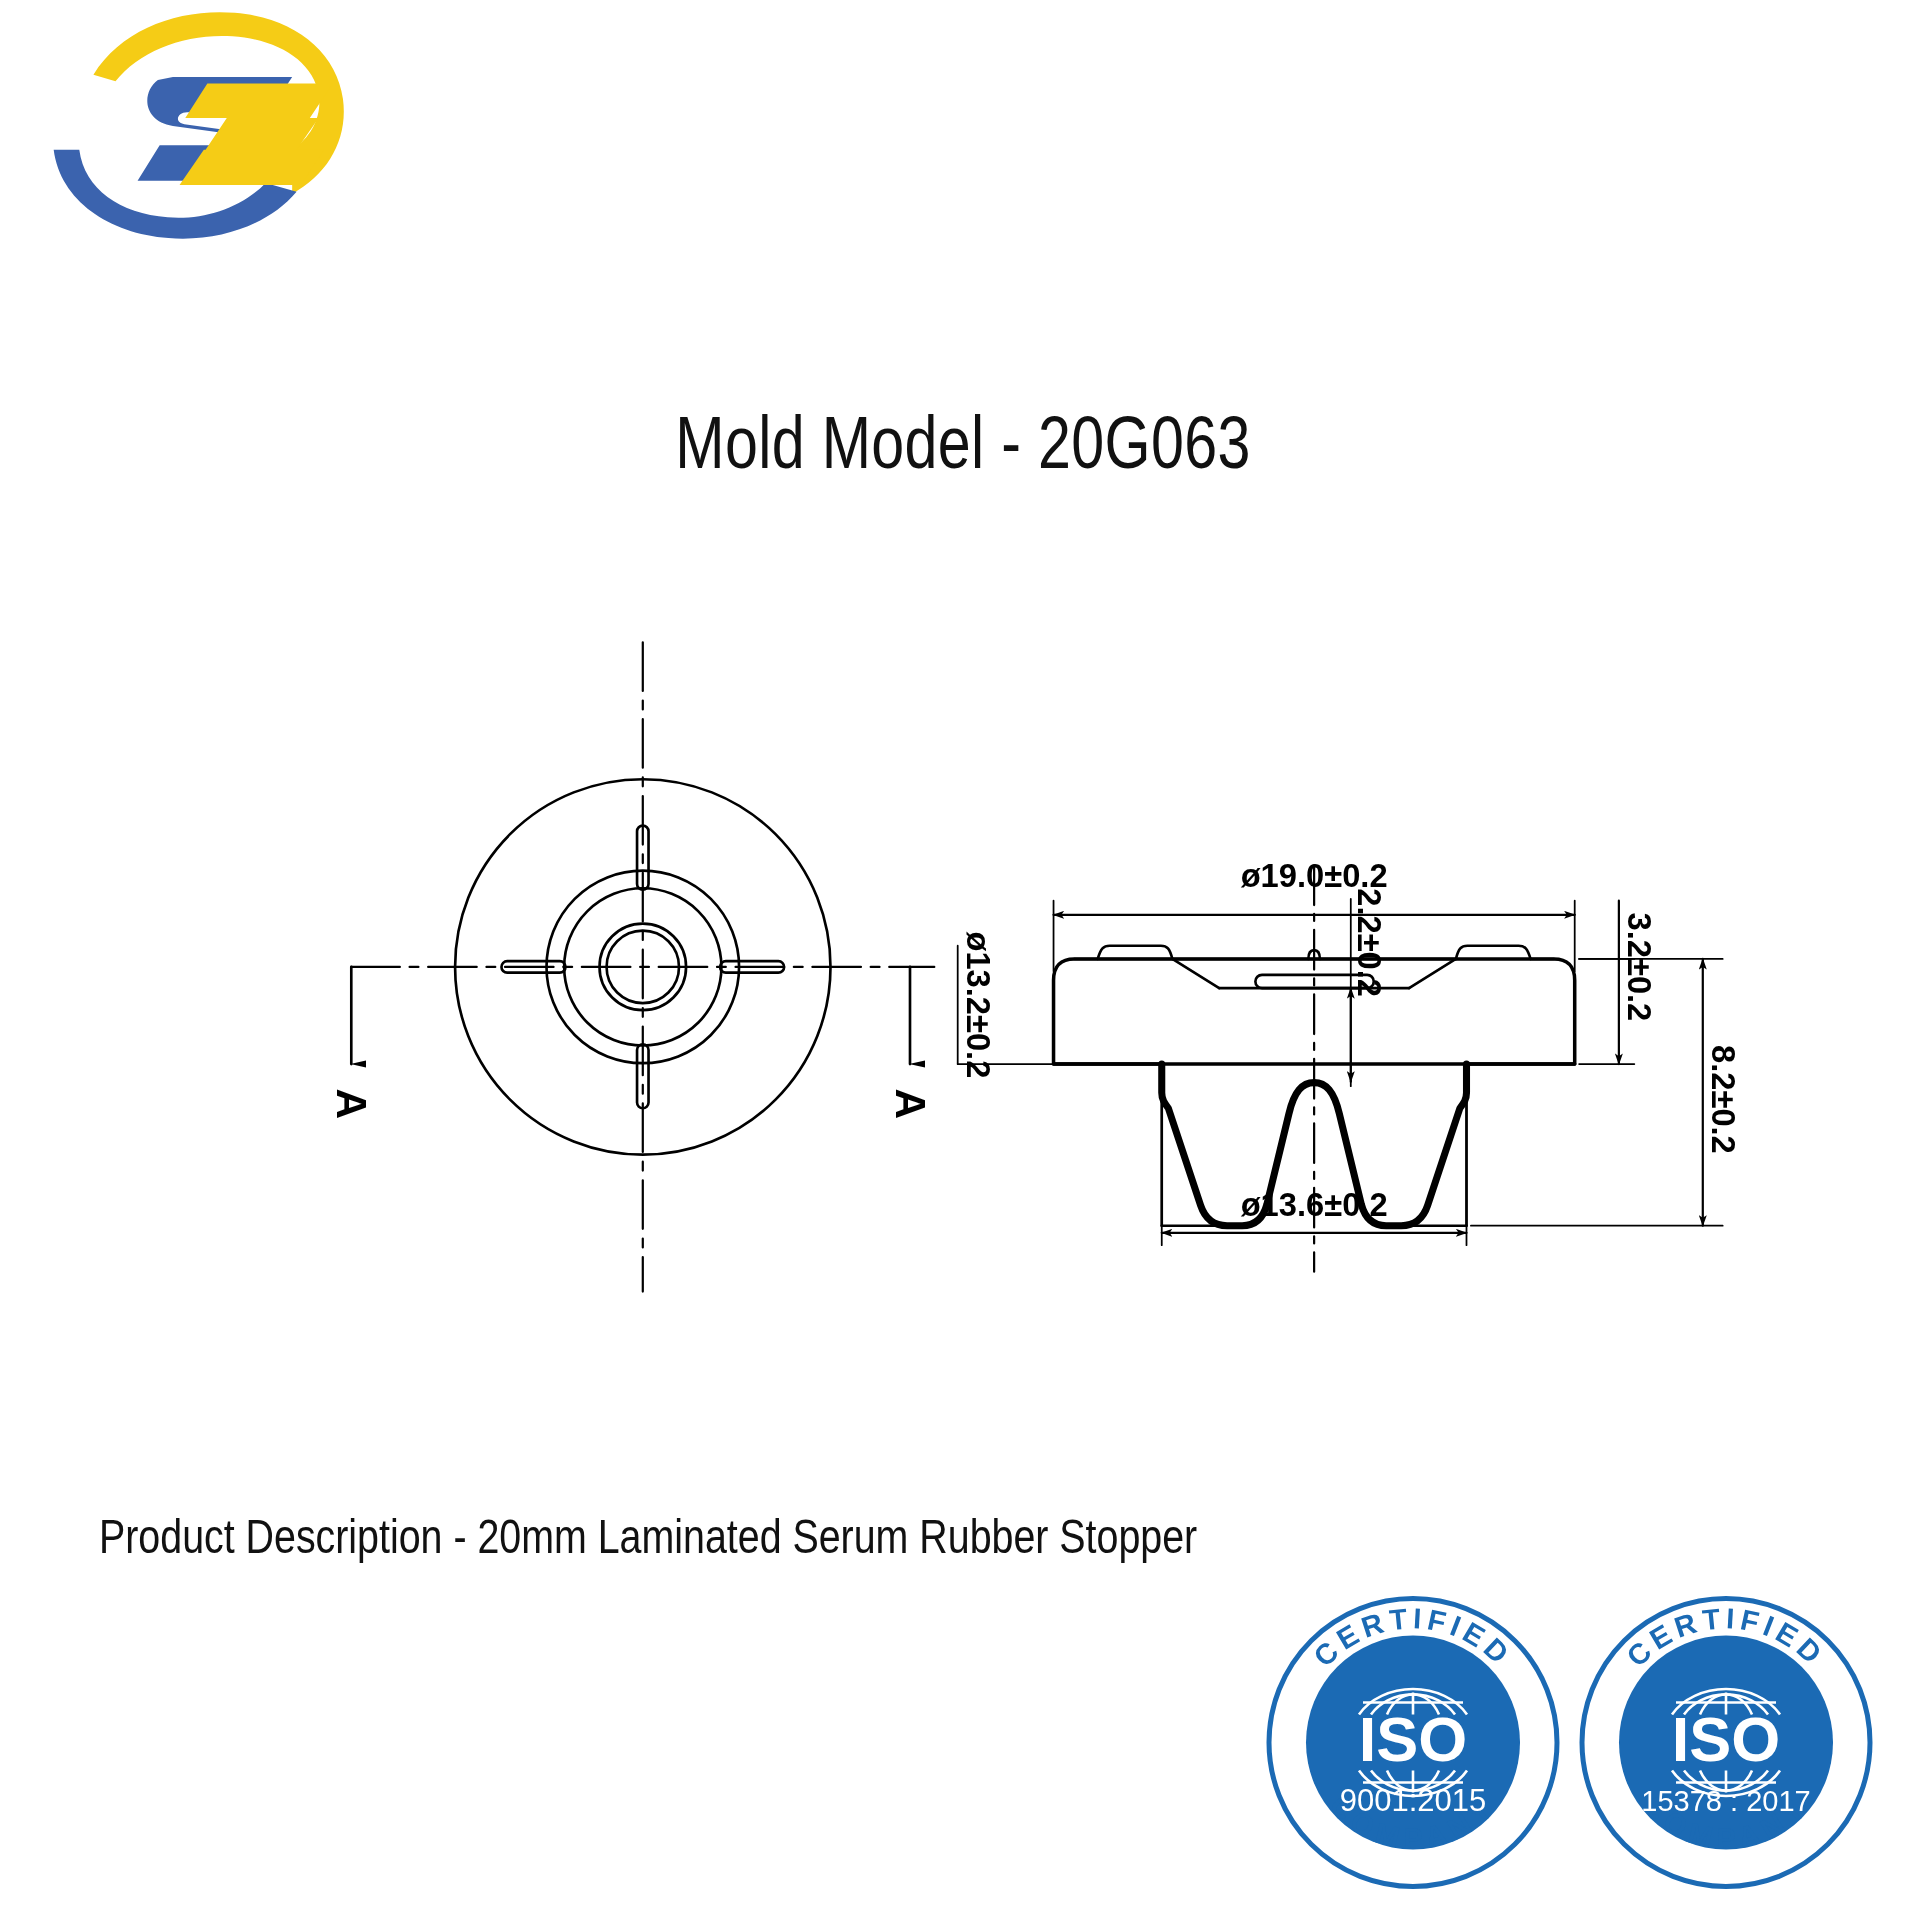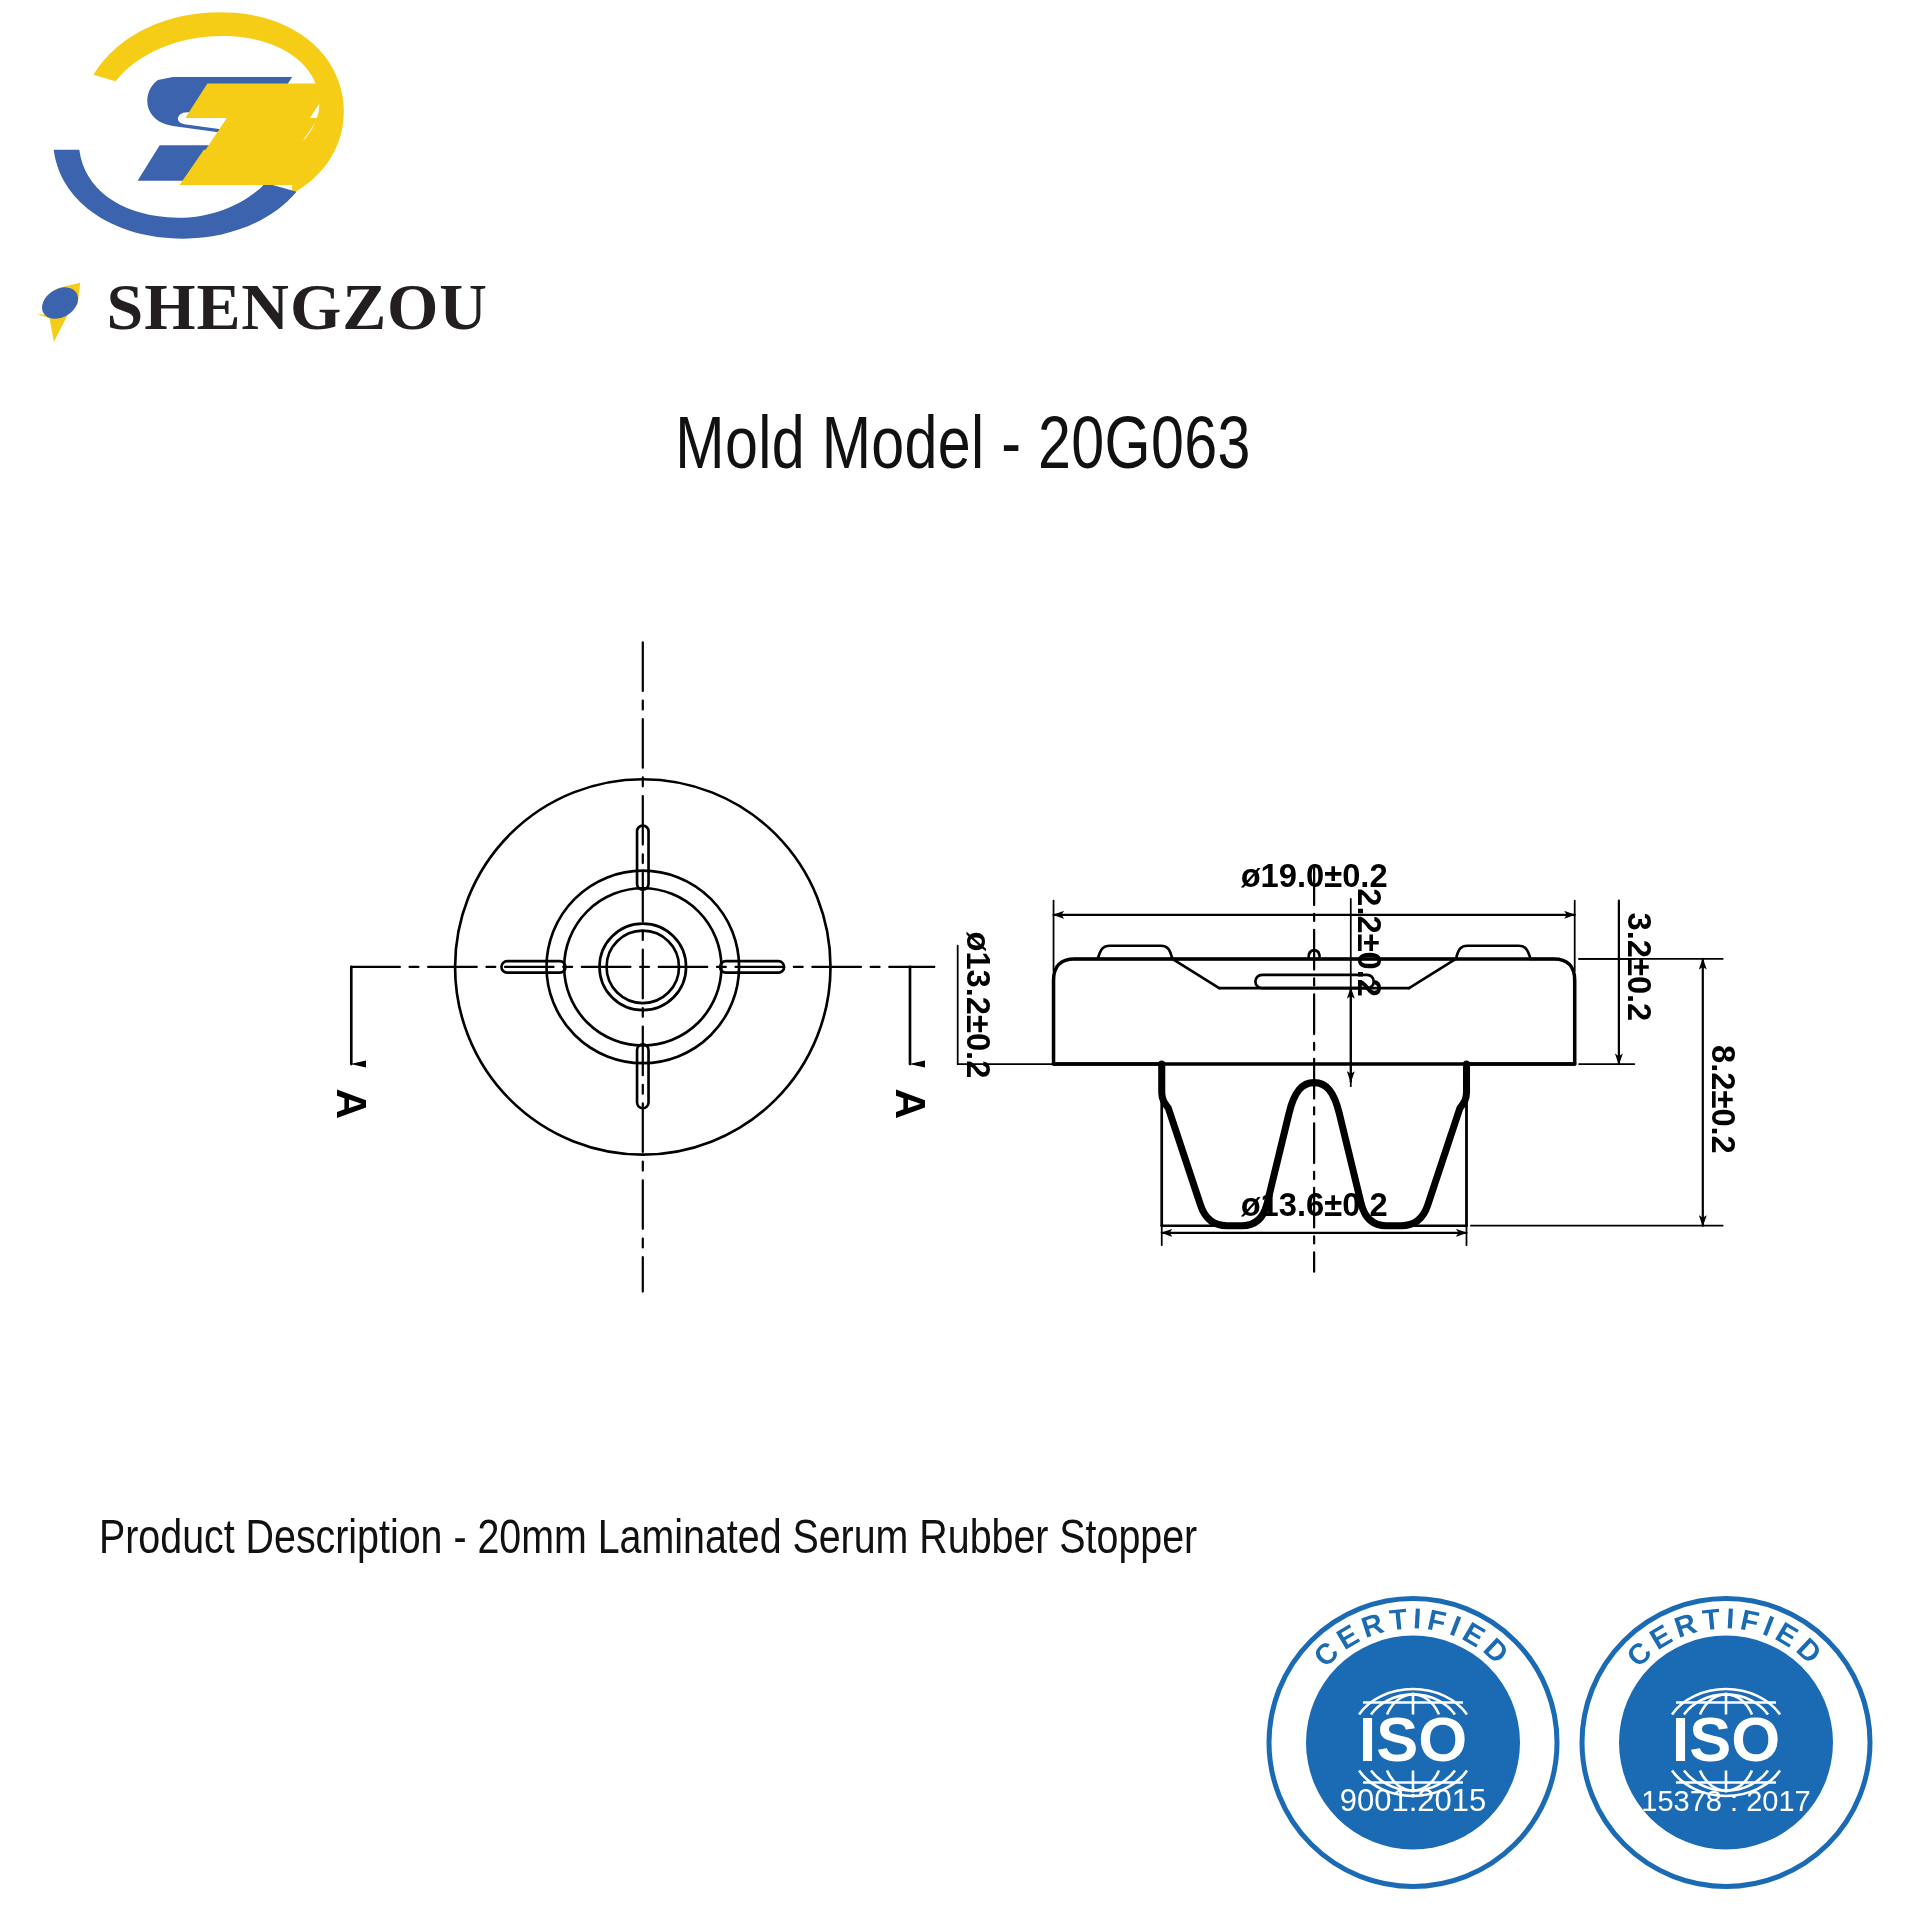--- a/index.html
+++ b/index.html
@@ -74,28 +74,20 @@
                L540,405 C485,462 398,490 318,483 C210,474 130,420 118,330 Z" fill="#3B63AE"></path>
 
       <path d="M330,165 L600,165 L548,245 L362,245 C340,245 332,268 356,272 L500,292
                C566,302 570,360 534,400 L250,400 L300,320 L470,320 C492,320 498,300 474,296
                L330,276 C262,266 258,200 296,172 Z" fill="#3B63AE"></path>
 
       <path d="M408,180 L692,180 L640,258 L500,258 L660,258 L610,330 L672,330 L620,410 L345,410
                L400,330 L556,330 L404,330 L452,258 L358,258 Z" fill="#F5CC16"></path>
     </svg>
 
-    <div id="brand-wordmark-row">
-      <svg id="brand-bird" viewBox="0 0 150 160">
-        <path d="M14,96 L84,96 L52,158 L42,104 Z" fill="#F5CC16"></path>
-        <path d="M60,36 L112,24 L106,74 L64,84 Z" fill="#F5CC16"></path>
-        <ellipse cx="66" cy="70" rx="44" ry="32" transform="rotate(-32 66 70)" fill="#3B63AE"></ellipse>
-      </svg>
-      <div id="brand-name">SHENGZOU</div>
-    </div>
   </div>
 
   <div id="drawing-title">Mold Model - 20G063</div>
 
   <div id="technical-drawing">
     <svg viewBox="0 0 4360 1560" xmlns="http://www.w3.org/2000/svg">
       <defs>
         <marker id="arrHead" markerWidth="26" markerHeight="18" refX="24" refY="9" orient="auto" markerUnits="userSpaceOnUse">
           <path d="M0,0 L26,9 L0,18 L6,9 Z" fill="#000"></path>
         </marker>

